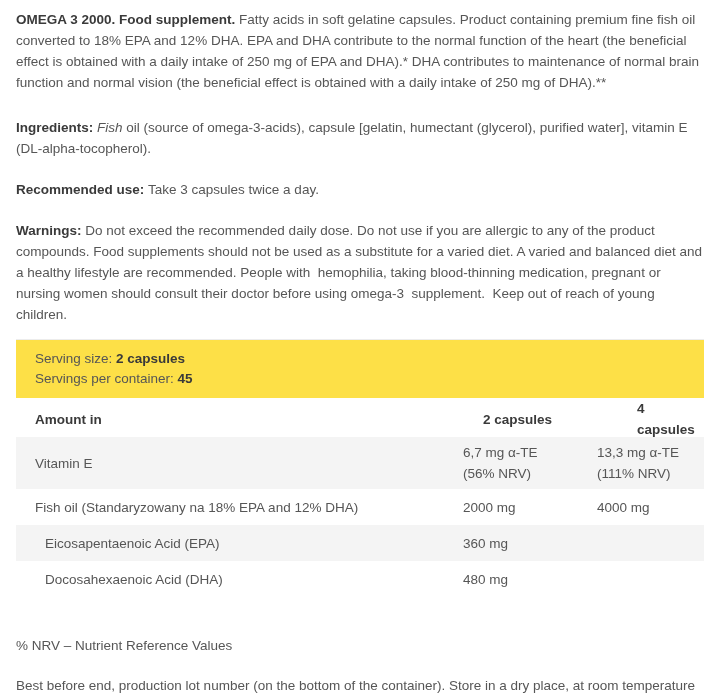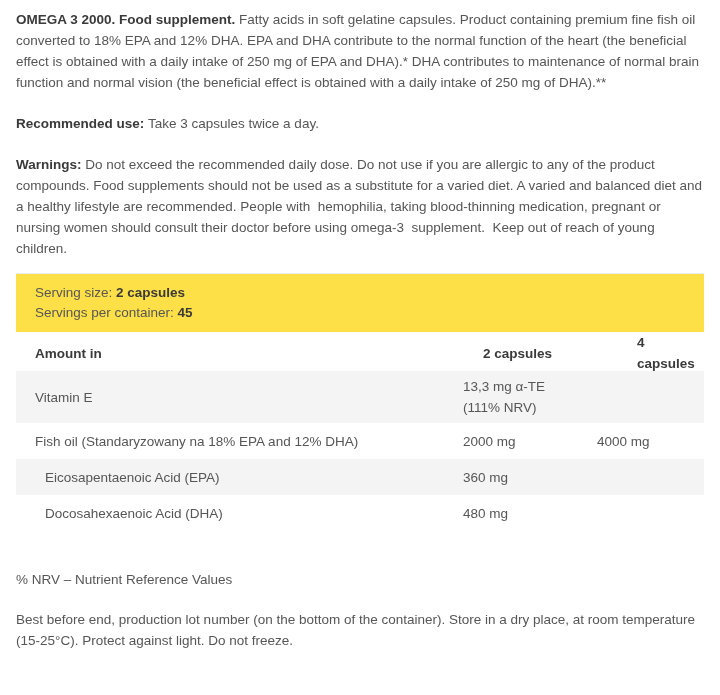--- a/index.html
+++ b/index.html
@@ -45,40 +45,45 @@
   .nrv     { margin-top: 38px; }
   .storage { margin-top: 19px; }
 </style>
 </head>
 <body>
 
 <div class="content">
 
   <p class="intro"><span class="b">OMEGA 3 2000. Food supplement.</span><span> Fatty acids in soft gelatine capsules. Product containing premium fine fish oil converted to 18% EPA and 12% DHA. EPA and DHA contribute to the normal function of the heart (the beneficial effect is obtained with a daily intake of 250 mg of EPA and DHA).* DHA contributes to maintenance of normal brain function and normal vision (the beneficial effect is obtained with a daily intake of 250 mg of DHA).**</span></p>
 
+  <p class="ingredients"><span class="b">Ingredients: </span><span class="i">Fish</span><span> oil (source of omega-3-acids), capsule [gelatin, humectant (glycerol), purified water], vitamin E (DL-alpha-tocopherol).</span></p>
 
   <p class="recommended"><span class="b">Recommended use: </span><span>Take 3 capsules twice a day.</span></p>
 
   <p class="warnings"><span class="b">Warnings: </span><span>Do not exceed the recommended daily dose. Do not use if you are allergic to any of the product compounds. Food supplements should not be used as a substitute for a varied diet. A varied and balanced diet and a healthy lifestyle are recommended. People with  hemophilia, taking blood-thinning medication, pregnant or nursing women should consult their doctor before using omega-3  supplement.  Keep out of reach of young children.</span></p>
 
   <div class="facts">
 
     <div class="serving-box">
       <div><span>Serving size: </span><span class="b">2 capsules</span></div>
       <div><span>Servings per container: </span><span class="b">45</span></div>
     </div>
 
     <div class="grid-row facts-header">
       <div>Amount in</div>
       <div>2 capsules</div>
       <div>4 capsules</div>
     </div>
 
     <div class="grid-row row-tall stripe">
       <div>Vitamin E</div>
+      <div class="cell-lines">
+        <div>6,7 mg α-TE</div>
+        <div>(56% NRV)</div>
+      </div>
       <div class="cell-lines">
         <div>13,3 mg α-TE</div>
         <div>(111% NRV)</div>
       </div>
     </div>
 
     <div class="grid-row row-std">
       <div>Fish oil (Standaryzowany na 18% EPA and 12% DHA)</div>
       <div>2000 mg</div>
       <div>4000 mg</div>

